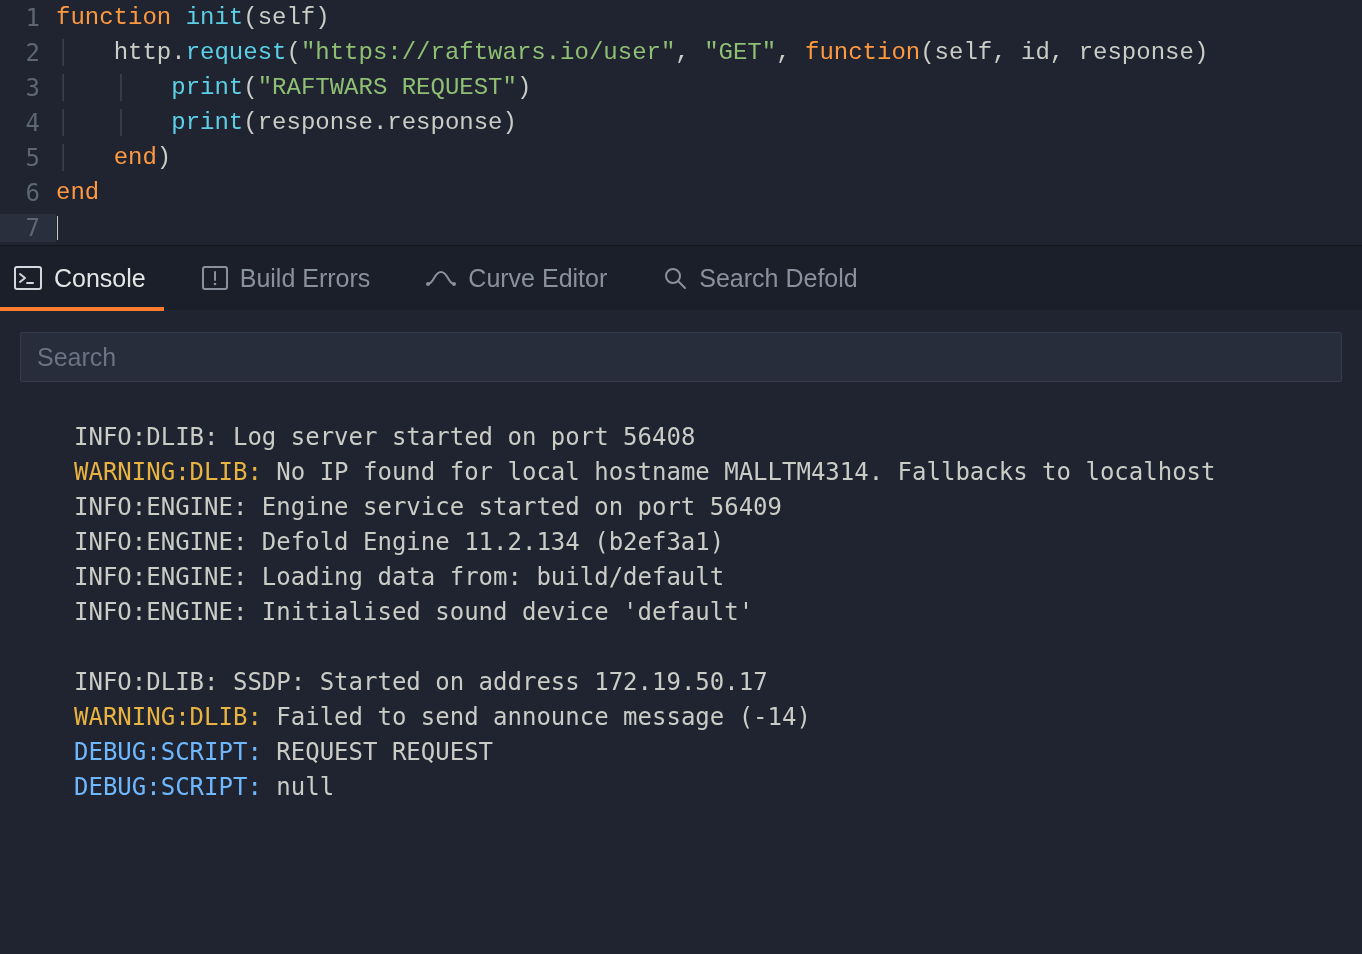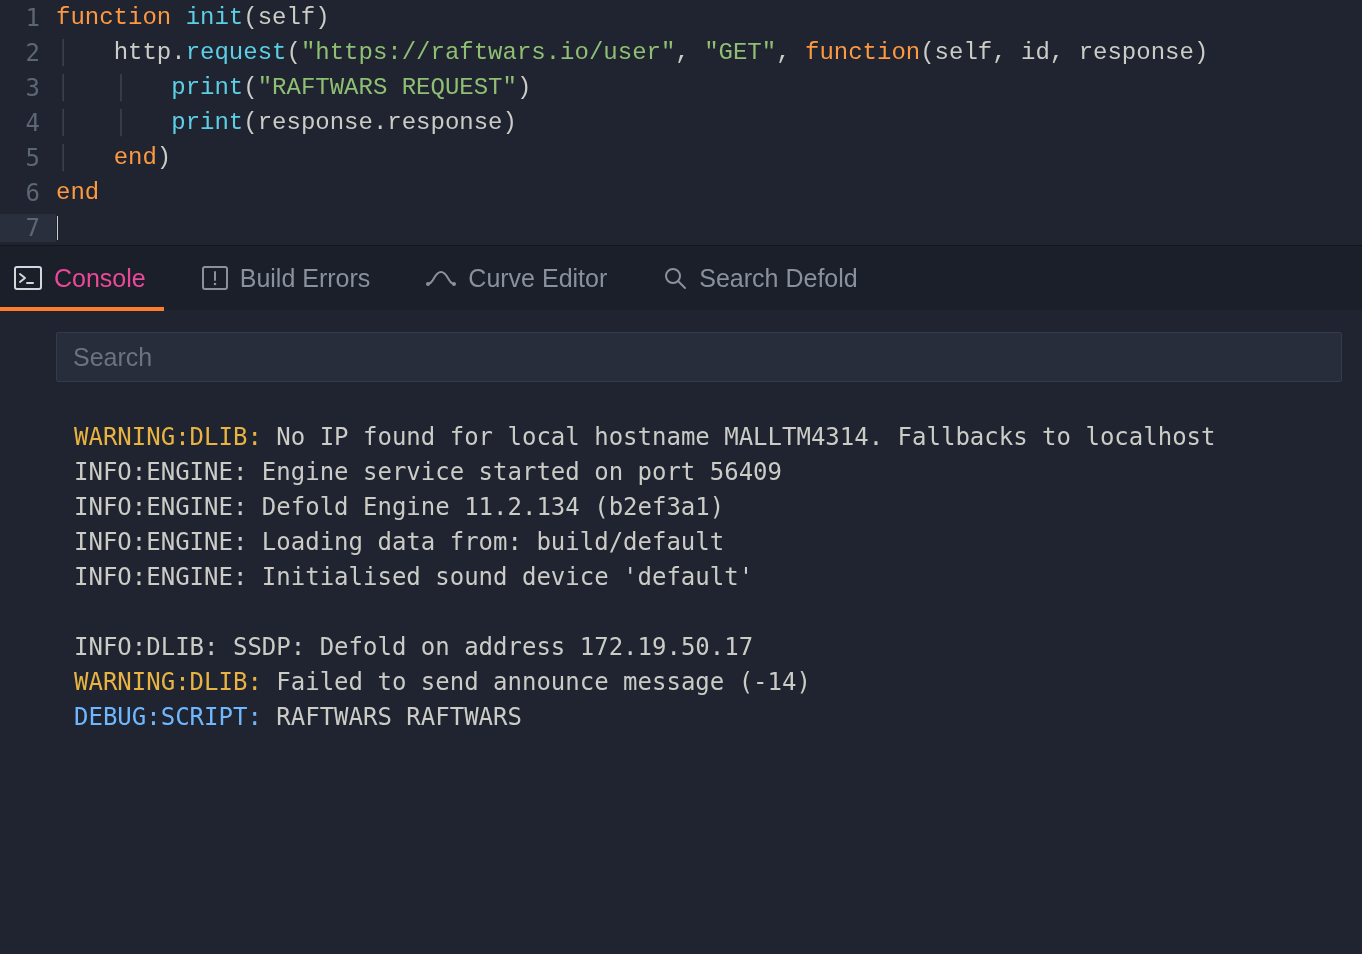--- a/index.html
+++ b/index.html
@@ -67,40 +67,39 @@
     gap: 12px;
     font-family: -apple-system, 'Segoe UI', sans-serif;
     font-size: 25px;
     color: #8a919e;
     height: 100%;
     padding: 0 8px;
     cursor: pointer;
     position: relative;
   }
   .tab.active {
-    color: #ec4899;
+    color: #e5e5e5;
   }
   .tab.active::after {
     content:"";
     position:absolute;
     left:-6px; right:-10px; bottom:-1px;
     height:4px;
     background:#ff7b2e;
   }
   .tab .icon-box {
     display:flex; align-items:center; justify-content:center;
   }
 
   .console-area {
     background: #1f2430;
     padding-top: 22px;
   }
   .search-wrap {
     padding: 0 20px 18px 20px;
-    margin-left: 36px;
   }
   .search-input {
     width: 100%;
     height: 50px;
     background: #272d3a;
     border: 1px solid #343b4a;
     border-radius: 2px;
     color: #cbccc6;
     font-family: -apple-system,'Segoe UI',sans-serif;
     font-size: 25px;
@@ -196,23 +195,25 @@
     </span>
     <span>Search Defold</span>
   </div>
 </div>
 
 <div class="console-area">
   <div class="search-wrap">
     <input class="search-input" placeholder="Search" style="">
   </div>
   <div class="log" id="log">
+      <div class="log-line"><span class="info">INFO:DLIB: </span><span class="msg">Log server started on port 56408</span></div>
       <div class="log-line"><span class="warn">WARNING:DLIB: </span><span class="msg">No IP found for local hostname MALLTM4314. Fallbacks to localhost</span></div>
       <div class="log-line"><span class="info">INFO:ENGINE: </span><span class="msg">Engine service started on port 56409</span></div>
       <div class="log-line"><span class="info">INFO:ENGINE: </span><span class="msg">Defold Engine 11.2.134 (b2ef3a1)</span></div>
       <div class="log-line"><span class="info">INFO:ENGINE: </span><span class="msg">Loading data from: build/default</span></div>
       <div class="log-line"><span class="info">INFO:ENGINE: </span><span class="msg">Initialised sound device 'default'</span></div>
       <div class="blank"></div>
-      <div class="log-line"><span class="info">INFO:DLIB: </span><span class="msg">SSDP: Defold on address 172.19.50.17</span></div>
+      <div class="log-line"><span class="info">INFO:DLIB: </span><span class="msg">SSDP: Started on address 172.19.50.17</span></div>
       <div class="log-line"><span class="warn">WARNING:DLIB: </span><span class="msg">Failed to send announce message (-14)</span></div>
-      <div class="log-line"><span class="debug">DEBUG:SCRIPT: </span><span class="msg">RAFTWARS RAFTWARS</span></div>
+      <div class="log-line"><span class="debug">DEBUG:SCRIPT: </span><span class="msg">REQUEST REQUEST</span></div>
+      <div class="log-line"><span class="debug">DEBUG:SCRIPT: </span><span class="msg">null</span></div>
     </div>
 </div>
 
 </body></html>

